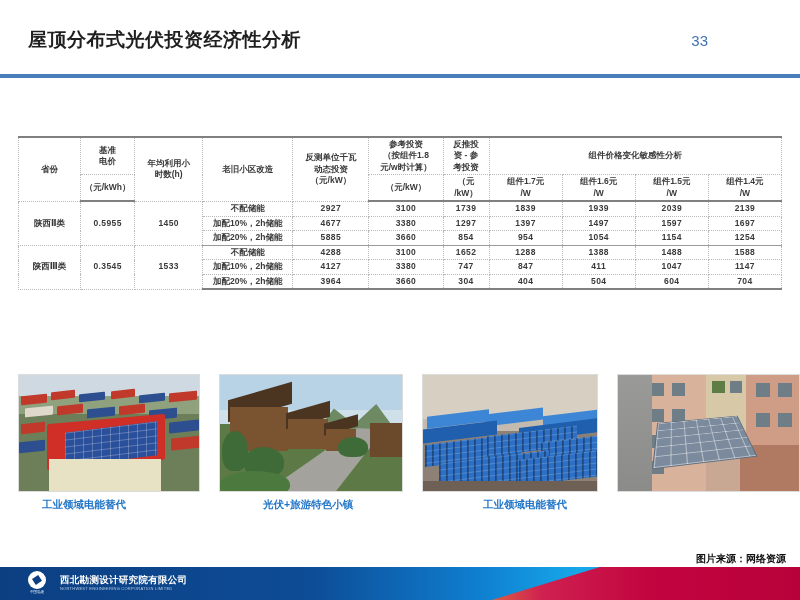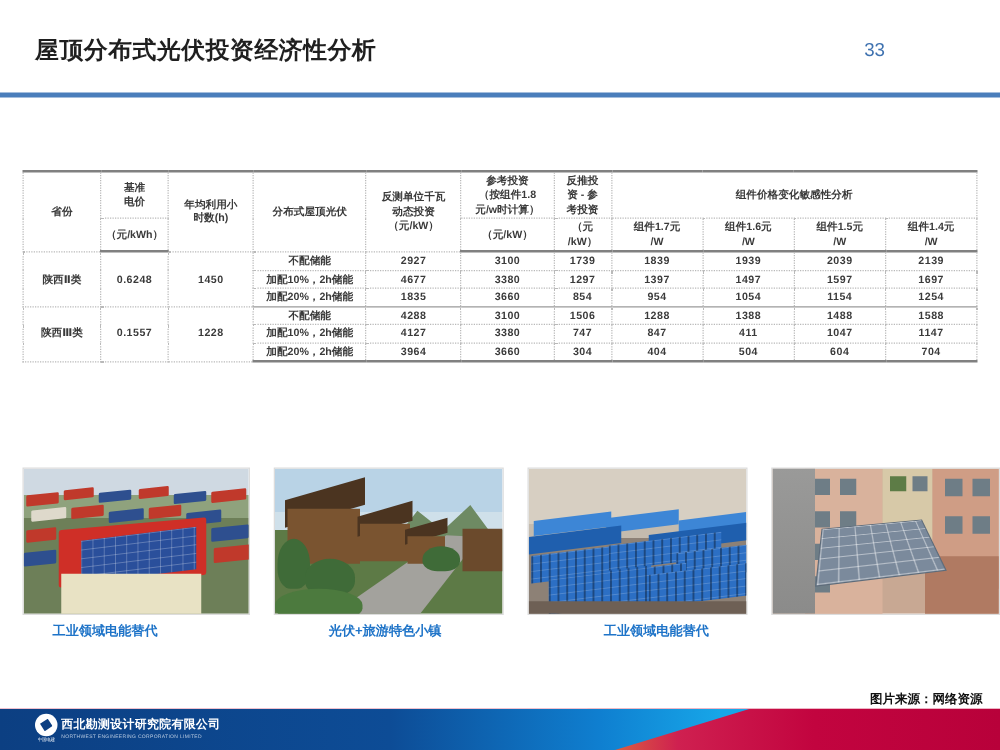--- a/index.html
+++ b/index.html
@@ -177,21 +177,21 @@
   .footer .blueband {
     position: absolute; left: 0; top: 0; width: 600px; height: 33px;
     background: linear-gradient(90deg, #0c3f82 0%, #0d4c96 52%, #0f7fd0 80%, #17a6e8 96%, #17a6e8 100%);
     clip-path: polygon(0 0, 100% 0, 82% 100%, 0 100%);
   }
   .footer .redfade {
     position: absolute; right: 0; top: 0; width: 330px; height: 33px;
     background: linear-gradient(90deg, #e07a3a 0%, #cf2050 22%, #c2043f 55%, #b8013a 100%);
   }
   .footer .logo-wrap {
-    position: absolute; left: 26px; top: 4px; display: flex; align-items: center; gap: 1px;
+    position: absolute; left: 26px; top: 4px; display: flex; align-items: center; gap: 12px;
   }
   .footer .logo-mark {
     position: relative; width: 22px; height: 25px;
   }
   .footer .logo-mark .circ {
     position: absolute; left: 2px; top: 0; width: 18px; height: 18px;
     border-radius: 50%; background: #ffffff;
   }
   .footer .logo-mark .circ::after {
     content: ""; position: absolute; left: 4px; top: 4px; width: 10px; height: 10px;
@@ -233,41 +233,41 @@
     <col style="width:73px">
       <col style="width:73px">
       <col style="width:73px">
       <col style="width:73px">
   </colgroup>
   <thead>
     <tr>
       <th rowspan="2">省份</th>
       <th style="height:30px">基准<br>电价</th>
       <th rowspan="2">年均利用小<br>时数(h)</th>
-      <th rowspan="2">分布式屋顶光伏</th>
+      <th rowspan="2">老旧小区改造</th>
       <th rowspan="2">反测单位千瓦<br>动态投资<br>（元/kW）</th>
       <th>参考投资<br>（按组件1.8<br>元/w时计算）</th>
       <th>反推投<br>资 - 参<br>考投资</th>
       <th colspan="4">组件价格变化敏感性分析</th>
     </tr>
     <tr class="hdr-bottom">
       <th>（元/kWh）</th>
       <th>（元/kW）</th>
       <th>（元<br>/kW）</th>
       <th>组件1.7元<br>/W</th>
       <th>组件1.6元<br>/W</th>
       <th>组件1.5元<br>/W</th>
       <th>组件1.4元<br>/W</th>
     </tr>
   </thead>
   <tbody>
 
     <tr>
       <td rowspan="3" class="prov">陕西Ⅱ类</td>
-      <td rowspan="3" class="num">0.6248</td>
+      <td rowspan="3" class="num">0.5955</td>
       <td rowspan="3" class="num">1450</td>
       <td>不配储能</td>
       <td class="num">2927</td>
       <td class="num">3100</td>
       <td class="num">1739</td>
       <td class="num">1839</td>
       <td class="num">1939</td>
       <td class="num">2039</td>
       <td class="num">2139</td>
     </tr>
@@ -276,37 +276,37 @@
       <td class="num">4677</td>
       <td class="num">3380</td>
       <td class="num">1297</td>
       <td class="num">1397</td>
       <td class="num">1497</td>
       <td class="num">1597</td>
       <td class="num">1697</td>
     </tr>
     <tr class="grp-end">
       <td>加配20%，2h储能</td>
-      <td class="num">1835</td>
+      <td class="num">5885</td>
       <td class="num">3660</td>
       <td class="num">854</td>
       <td class="num">954</td>
       <td class="num">1054</td>
       <td class="num">1154</td>
       <td class="num">1254</td>
     </tr>
 
     <tr>
       <td rowspan="3" class="prov">陕西Ⅲ类</td>
-      <td rowspan="3" class="num">0.1557</td>
-      <td rowspan="3" class="num">1228</td>
+      <td rowspan="3" class="num">0.3545</td>
+      <td rowspan="3" class="num">1533</td>
       <td>不配储能</td>
       <td class="num">4288</td>
       <td class="num">3100</td>
-      <td class="num">1506</td>
+      <td class="num">1652</td>
       <td class="num">1288</td>
       <td class="num">1388</td>
       <td class="num">1488</td>
       <td class="num">1588</td>
     </tr>
     <tr>
       <td>加配10%，2h储能</td>
       <td class="num">4127</td>
       <td class="num">3380</td>
       <td class="num">747</td>

